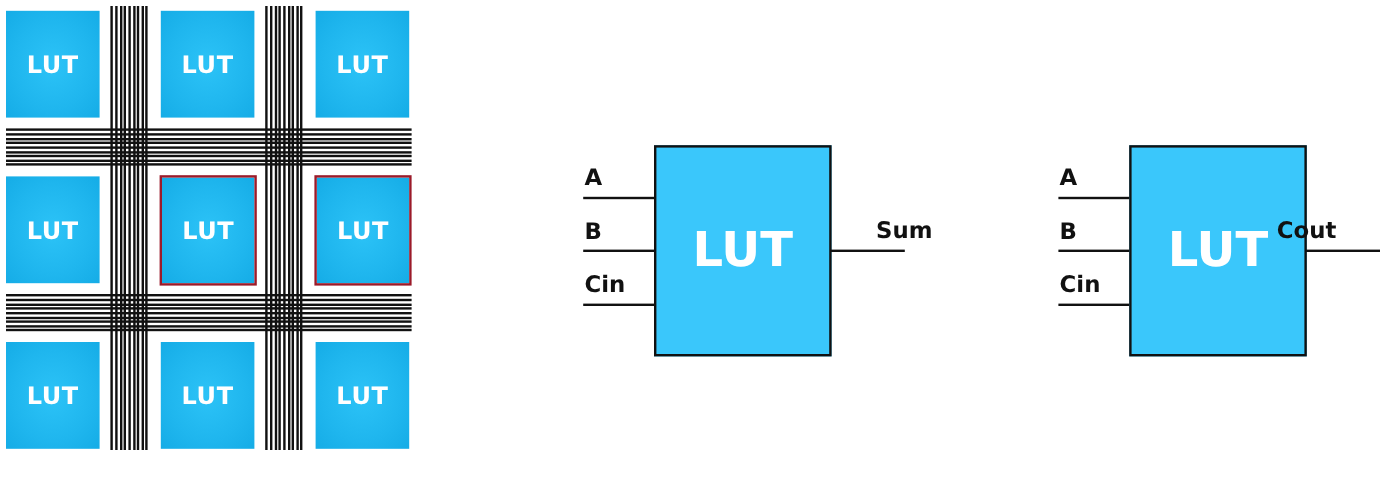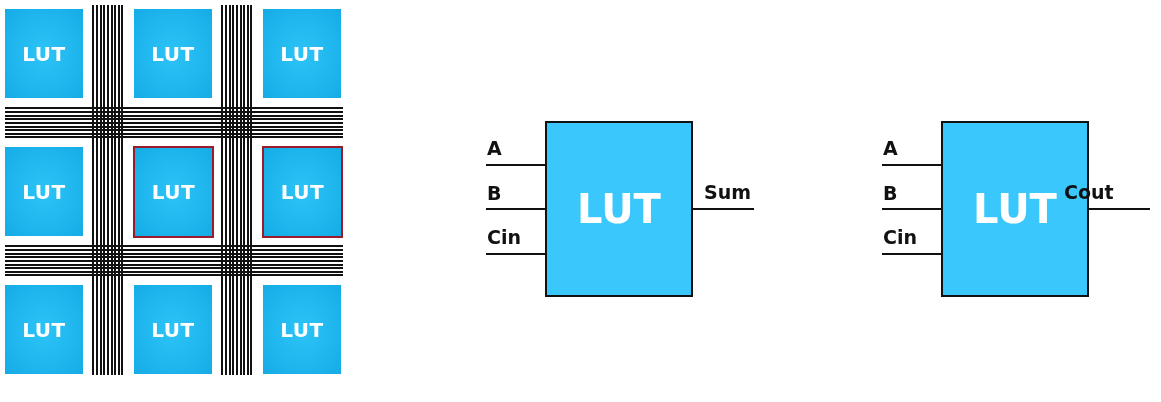--- a/index.html
+++ b/index.html
@@ -110,21 +110,21 @@
   <div class="pin" style="left:487px;top:139px;">A</div>
   <div class="wire" style="left:486px;top:164px;width:60px;"></div>
   <div class="pin" style="left:487px;top:184px;">B</div>
   <div class="wire" style="left:486px;top:208px;width:60px;"></div>
   <div class="pin" style="left:487px;top:228px;">Cin</div>
   <div class="wire" style="left:486px;top:253px;width:60px;"></div>
   <div class="bigbox" style="left:545px;top:121px;">
       <span>LUT</span>
     </div>
   <div class="wire" style="left:692px;top:208px;width:62px;"></div>
-  <div class="pin" style="left:704px;top:183px;">Sum</div>
+  <div class="pin" style="left:730px;top:183px;">Sum</div>
 </div>
 
 <div class="abs" style="left:0;top:0;">
   <div class="pin" style="left:883px;top:139px;">A</div>
   <div class="wire" style="left:882px;top:164px;width:60px;"></div>
   <div class="pin" style="left:883px;top:184px;">B</div>
   <div class="wire" style="left:882px;top:208px;width:60px;"></div>
   <div class="pin" style="left:883px;top:228px;">Cin</div>
   <div class="wire" style="left:882px;top:253px;width:60px;"></div>
   <div class="bigbox" style="left:941px;top:121px;">

